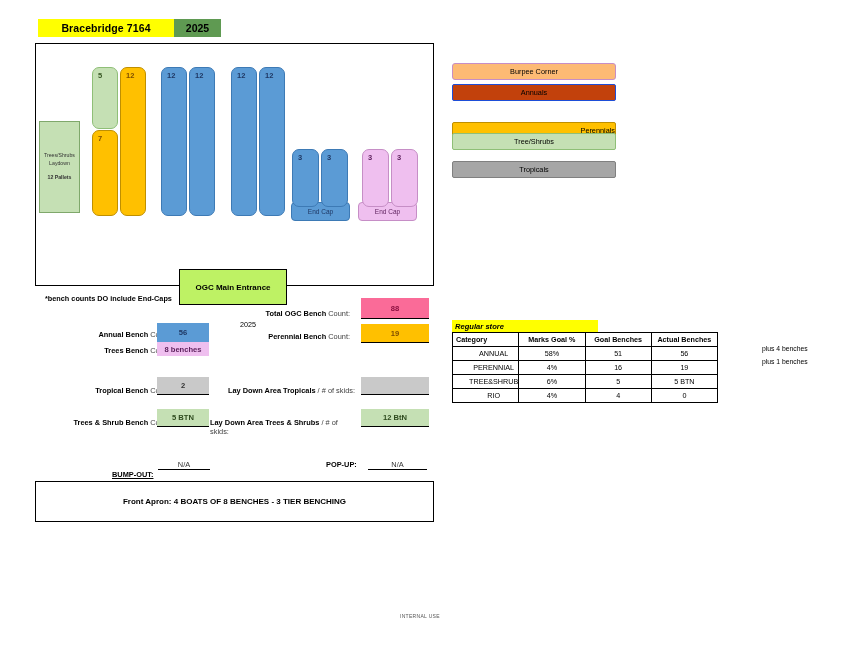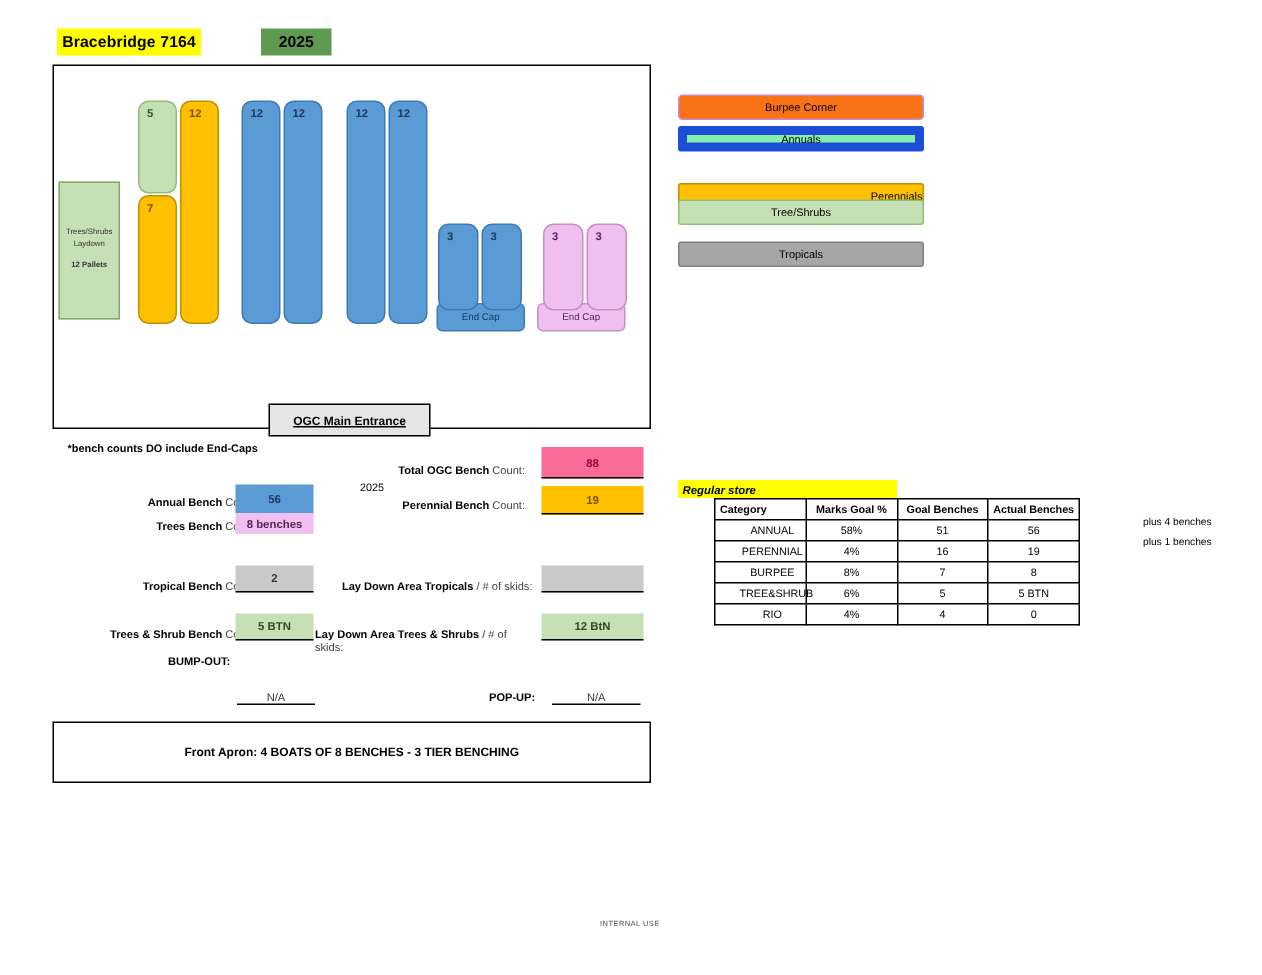--- a/index.html
+++ b/index.html
@@ -1,36 +1,36 @@
 <!DOCTYPE html>
 <html><head>
 <meta charset="utf-8">
 <style>
   html,body{margin:0;padding:0;background:#ffffff;}
   body{width:841px;height:650px;position:relative;font-family:"Liberation Sans",sans-serif;color:#000;overflow:hidden;}
   .abs{position:absolute;}
   
-  #title-banner{left:38px;top:19px;width:96px;height:18px;background:#FFFF00;display:flex;align-items:center;justify-content:center;font-size:10.5px;font-weight:bold;letter-spacing:.1px;}
+  #title-banner{left:38px;top:19px;width:136px;height:18px;background:#FFFF00;display:flex;align-items:center;justify-content:center;font-size:10.5px;font-weight:bold;letter-spacing:.1px;}
   #year-banner{left:174px;top:19px;width:47px;height:18px;background:#5F9A52;display:flex;align-items:center;justify-content:center;font-size:10.5px;font-weight:bold;color:#000;}
   
   #floorplan{left:35px;top:43px;width:399px;height:243px;border:1.6px solid #000;background:#fff;box-sizing:border-box;}
   .bench{position:absolute;box-sizing:border-box;border-radius:7px;font-size:7.5px;font-weight:bold;}
   .bench span{position:absolute;left:5px;top:3px;}
   .b-blue{background:#5B9BD5;border:1px solid #3D7AB5;color:#1F3864;}
   .b-orange{background:#FFC000;border:1px solid #BF8F00;color:#7F4F00;}
   .b-green{background:#C5E0B4;border:1px solid #8FBF77;color:#375623;}
   .b-pink{background:#EFBFEF;border:1px solid #C68EC6;color:#5B1F5B;}
   .endcap{position:absolute;box-sizing:border-box;border-radius:4px;font-size:6.5px;display:flex;align-items:center;justify-content:center;}
   .laydown{position:absolute;box-sizing:border-box;background:#C5E0B4;border:1px solid #7FA86B;display:flex;flex-direction:column;align-items:center;justify-content:center;font-size:5.2px;color:#333;line-height:1.5;}
   .laydown .l2{font-weight:bold;margin-top:7px;font-size:5.2px;}
-  #entrance-box{left:179px;top:269px;width:108px;height:22px;border:1.4px solid #000;background:#e5e5e5;display:flex;align-items:center;justify-content:center;font-size:8px;font-weight:bold;box-sizing:border-box;text-decoration:underline;}
+  #entrance-box{left:179px;top:269px;width:108px;height:36px;border:1.4px solid #000;background:#bef264;display:flex;align-items:center;justify-content:center;font-size:8px;font-weight:bold;box-sizing:border-box;}
   
   .legend-item{position:absolute;left:452px;width:164px;height:17px;display:flex;align-items:center;justify-content:center;font-size:7.3px;box-sizing:border-box;}
-  .lg-pink{background:#f97316;border:1px solid #C68EC6;border-radius:3px;}
-  .lg-blue{background:#86efac;border:6px solid #1d4ed8;border-radius:2px;}
+  .lg-pink{background:#fdba74;border:1px solid #C68EC6;border-radius:3px;}
+  .lg-blue{background:#c2410c;border:1px solid #1d4ed8;border-radius:2px;}
   .lg-orange{background:#FFC000;border:1px solid #BF8F00;border-radius:2px;}
   .lg-green{background:#C5E0B4;border:1px solid #8FBF77;border-radius:2px;}
   .lg-gray{background:#A6A6A6;border:1px solid #808080;border-radius:2px;}
   
   #bench-note{left:45px;top:294px;font-size:7.3px;font-weight:bold;}
   .cnt-label{position:absolute;font-size:7.4px;text-align:right;}
   .cnt-label b{font-weight:bold;}
   .cnt-label i{font-style:normal;color:#404040;}
   .cnt-box{position:absolute;box-sizing:border-box;display:flex;align-items:center;justify-content:center;font-size:7.6px;font-weight:bold;border-bottom:1.6px solid #000;}
   .bx-pink{background:#FA6B98;color:#8B1040;}
@@ -40,21 +40,21 @@
   .bx-gray{background:#C9C9C9;color:#333;}
   .bx-green{background:#C5E0B4;color:#2E4A1E;}
   
   .bp-label{position:absolute;font-size:7.4px;font-weight:bold;}
   .bp-val{position:absolute;font-size:7.4px;text-align:center;border-bottom:1.5px solid #000;color:#333;}
   #front-apron{left:35px;top:481px;width:399px;height:41px;border:1.6px solid #000;box-sizing:border-box;display:flex;align-items:center;justify-content:center;font-size:8px;font-weight:bold;background:#fff;}
   
   #tbl-wrap{left:452px;top:320px;width:293px;}
   #regular-store{width:146px;height:12px;background:#FFFF00;font-size:7.6px;font-weight:bold;font-style:italic;display:flex;align-items:center;padding-left:3px;box-sizing:border-box;}
   #tbl-year{position:absolute;left:240px;top:320px;font-size:7.2px;color:#000;}
-  table.grid{border-collapse:collapse;width:244px;table-layout:fixed;margin-left:24px;}
+  table.grid{border-collapse:collapse;width:266px;table-layout:fixed;}
   table.grid th,table.grid td{border:1px solid #000;font-size:7.2px;height:13px;text-align:center;padding:0;}
   table.grid th{font-weight:bold;}
   table.grid th.first,table.grid td.first{text-align:left;padding-left:3px;}
   table.grid td.first{text-align:center;padding-left:16px;}
   .side-note{position:absolute;left:762px;font-size:6.8px;color:#000;}
   #internal-use{left:400px;top:613px;font-size:5px;color:#555;letter-spacing:.3px;}
 </style>
 </head>
 <body>
 
@@ -167,21 +167,21 @@
 <div class="cnt-label" style="left:14px;top:418px;width:158px;">
   <b>Trees &amp; Shrub Bench</b><i> Count:</i>
 </div>
 <div class="cnt-box bx-green" style="left:157px;top:409px;width:52px;height:18px;">5 BTN</div>
 
 <div class="cnt-label" style="left:210px;top:418px;width:148px;text-align:left;">
   <b>Lay Down Area Trees &amp; Shrubs</b><i> / # of skids:</i>
 </div>
 <div class="cnt-box bx-green" style="left:361px;top:409px;width:68px;height:18px;">12 BtN</div>
 
-<div class="bp-label" style="left:112px;top:436px;">BUMP-OUT:</div>
+<div class="bp-label" style="left:112px;top:470px;text-decoration:underline;">BUMP-OUT:</div>
 <div class="bp-val" style="left:158px;top:460px;width:52px;">N/A</div>
 <div class="bp-label" style="left:326px;top:460px;text-align:right;">POP-UP:</div>
 <div class="bp-val" style="left:368px;top:460px;width:59px;">N/A</div>
 <div class="abs" id="front-apron">Front Apron: 4 BOATS OF 8 BENCHES - 3 TIER BENCHING</div>
 
 <div class="abs" id="tbl-wrap">
   <div id="regular-store">Regular store</div>
   <table class="grid">
     <thead>
       <tr>
@@ -198,26 +198,20 @@
           <td>51</td>
           <td>56</td>
         </tr>
         <tr>
           <td class="first">PERENNIAL</td>
           <td>4%</td>
           <td>16</td>
           <td>19</td>
         </tr>
         <tr>
-          <td class="first">BURPEE</td>
-          <td>8%</td>
-          <td>7</td>
-          <td>8</td>
-        </tr>
-        <tr>
           <td class="first">TREE&amp;SHRUB</td>
           <td>6%</td>
           <td>5</td>
           <td>5 BTN</td>
         </tr>
         <tr>
           <td class="first">RIO</td>
           <td>4%</td>
           <td>4</td>
           <td>0</td>

